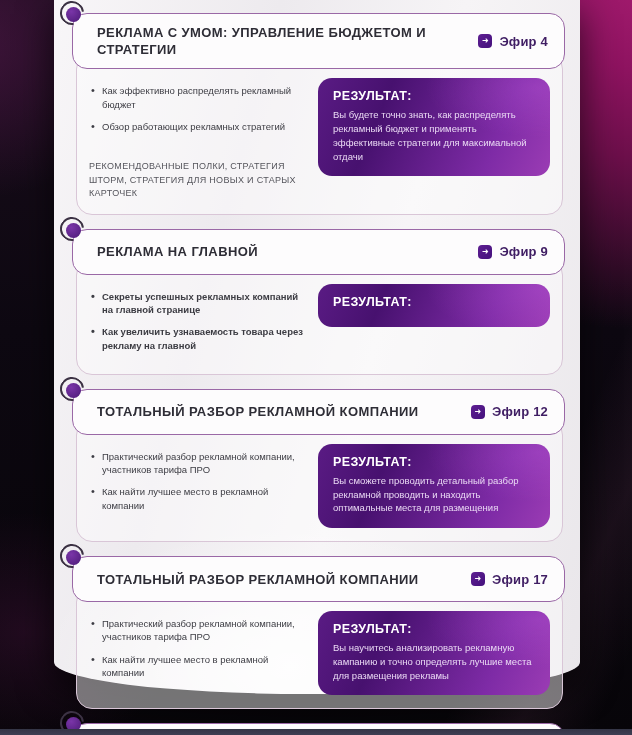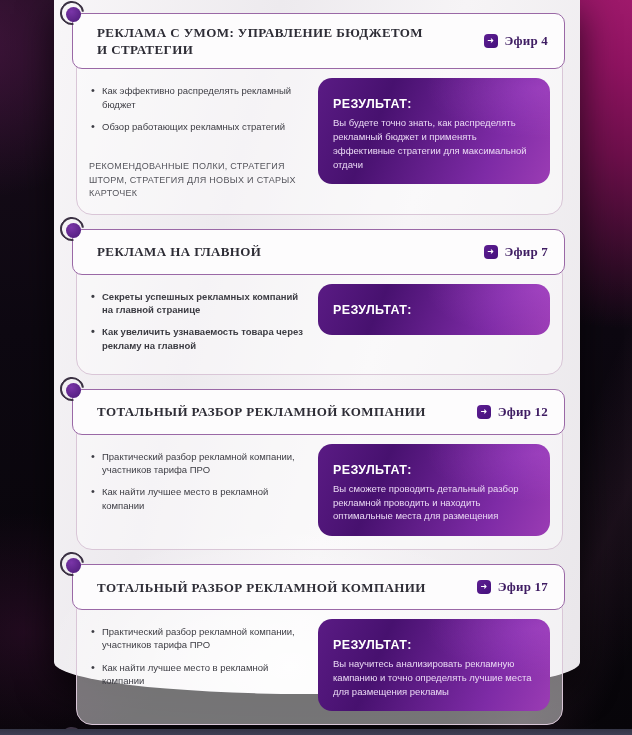--- a/index.html
+++ b/index.html
@@ -34,24 +34,23 @@
     position:relative;
     display:flex;flex-direction:column;gap:14px;
     padding:13px 15px 0 18px;
   }
   .card{position:relative;}
   .card-head{
     position:relative;z-index:2;
     display:flex;align-items:center;justify-content:space-between;
     background:#fdfcfd;
     border:1px solid #9a68a6;
-    border-radius:10px;
+    border-radius:15px;
     padding:10px 16px 10px 24px;
     min-height:24px;
-    font-family:Liberation Serif, serif;
   }
   .corner-arc{
     position:absolute;left:-13px;top:-13px;
     width:24px;height:24px;border-radius:50%;
     border:2px solid #3c3244;
     border-right-color:transparent;
     transform:rotate(38deg);
     box-sizing:border-box;
   }
   .corner-dot{
@@ -110,21 +109,21 @@
   .result-panel{
     width:232px;flex-shrink:0;
     border-radius:14px;
     padding:11px 14px 13px 15px;
     background:
       radial-gradient(ellipse 160px 70px at 95% 10%, rgba(190,90,220,0.35), rgba(0,0,0,0) 70%),
       linear-gradient(113deg, #5a1b84 0%, #47116f 28%, #7e2ba6 75%, #9b3cb4 100%);
     box-sizing:border-box;
   }
   .result-label{
-    margin:8px 0 5px 0;
+    margin:0 0 5px 0;
     font-size:12.5px;font-weight:bold;color:#ffffff;letter-spacing:0.4px;
   }
   .result-text{
     margin:0;
     font-size:9.5px;color:#ead9f4;line-height:1.45;
   }
 </style>
 </head>
 <body>
 
@@ -156,21 +155,21 @@
     </div>
   </div>
 
   <div class="card">
     <div class="card-head">
       <span class="corner-arc"></span>
       <span class="corner-dot"></span>
       <h2 class="card-title">РЕКЛАМА НА ГЛАВНОЙ</h2>
       <div class="badge">
         <span class="badge-icon">➜</span>
-        <span class="badge-label">Эфир 7</span>
+        <span class="badge-label">Эфир 9</span>
       </div>
     </div>
     <div class="card-body">
       <div style="flex:1;font-weight:bold;">
         <ul class="bullets">
                 <li class="bullet">Секреты успешных рекламных компаний на главной странице</li>
                 <li class="bullet">Как увеличить узнаваемость товара через рекламу на главной</li>
               </ul>
 
       </div>

